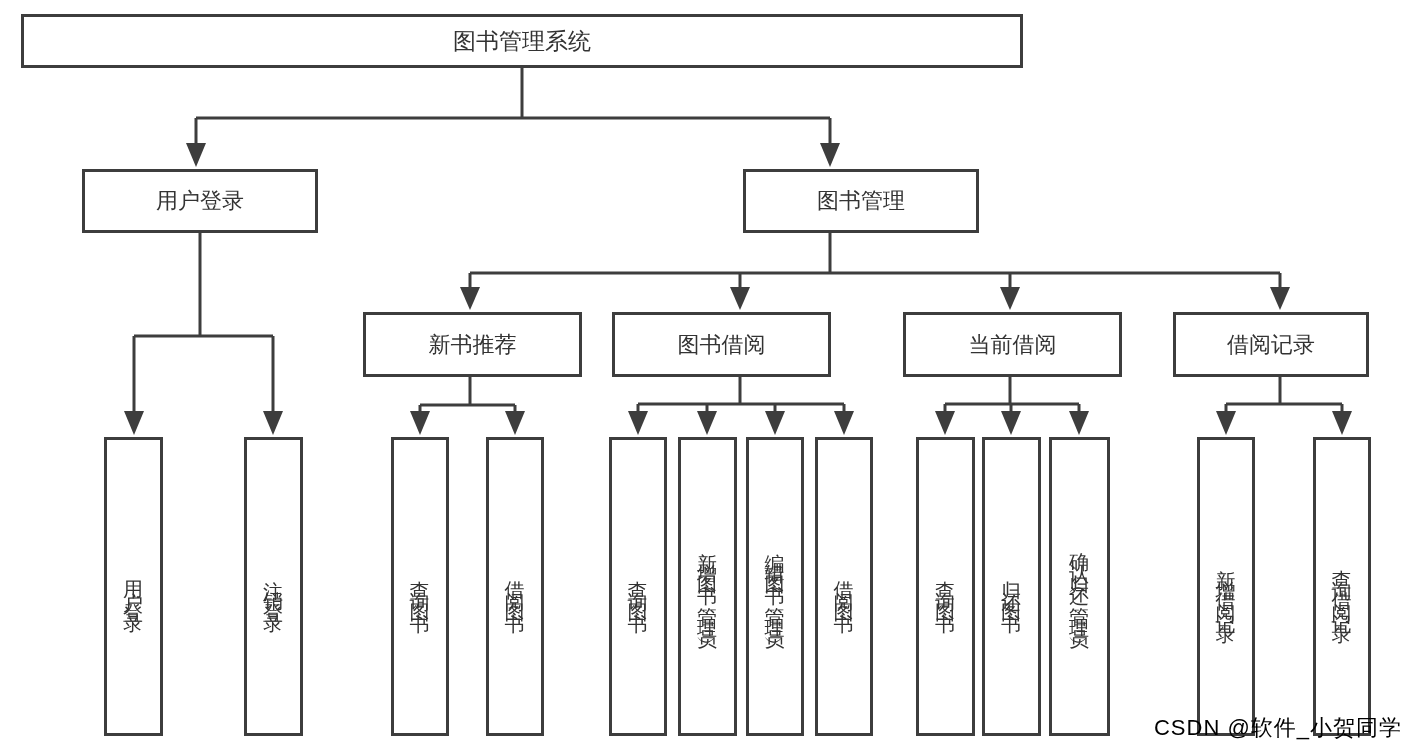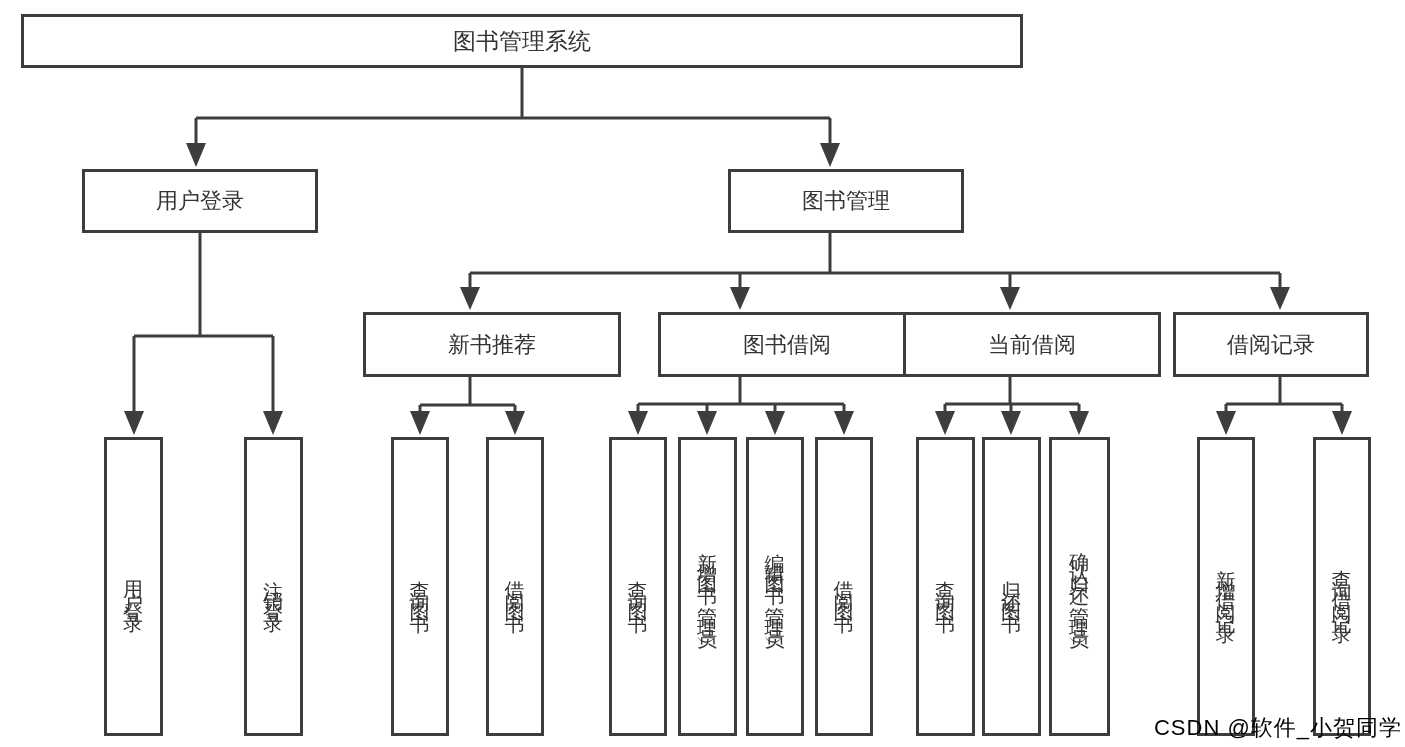--- a/index.html
+++ b/index.html
@@ -9,21 +9,21 @@
   }
   .wires{position:absolute;left:0;top:0;width:1405px;height:747px;}
   .node{
     position:absolute;box-sizing:border-box;background:#ffffff;
     border:3px solid #3d3d3d;color:#333333;
     display:flex;align-items:center;justify-content:center;
     white-space:nowrap;
   }
   .root-node{left:21px;top:14px;width:1002px;height:54px;font-size:23px;}
   .mid{height:64px;top:169px;width:236px;font-size:22px;}
-  .mid2{height:65px;top:312px;width:258px;font-size:22px;}
+  .mid2{height:65px;top:312px;width:219px;font-size:22px;}
   .leaf{top:437px;height:299px;}
   .vtext{
     writing-mode:vertical-rl;text-orientation:mixed;
     font-size:20px;line-height:1.1;letter-spacing:11px;
   }
   .watermark{
     position:absolute;right:3px;bottom:4px;
     font-size:22px;color:#000000;letter-spacing:1px;
   }
   svg line,svg path{stroke:#3d3d3d;stroke-width:3;fill:none;}
@@ -110,28 +110,28 @@
     </g>
   </svg>
 
   <div class="node root-node">
     <span>图书管理系统</span>
   </div>
 
   <div class="node mid" style="left:82px;">
     <span>用户登录</span>
   </div>
-  <div class="node mid" style="left:728px;">
+  <div class="node mid" style="left:743px;">
     <span>图书管理</span>
   </div>
 
   <div class="node mid2" style="left:363px;">
     <span>新书推荐</span>
   </div>
-  <div class="node mid2" style="left:658px;">
+  <div class="node mid2" style="left:612px;">
     <span>图书借阅</span>
   </div>
   <div class="node mid2" style="left:903px;">
     <span>当前借阅</span>
   </div>
   <div class="node mid2" style="left:1173px;width:196px;">
     <span>借阅记录</span>
   </div>
 
   <div class="node leaf" style="left:104px;width:59px;">

